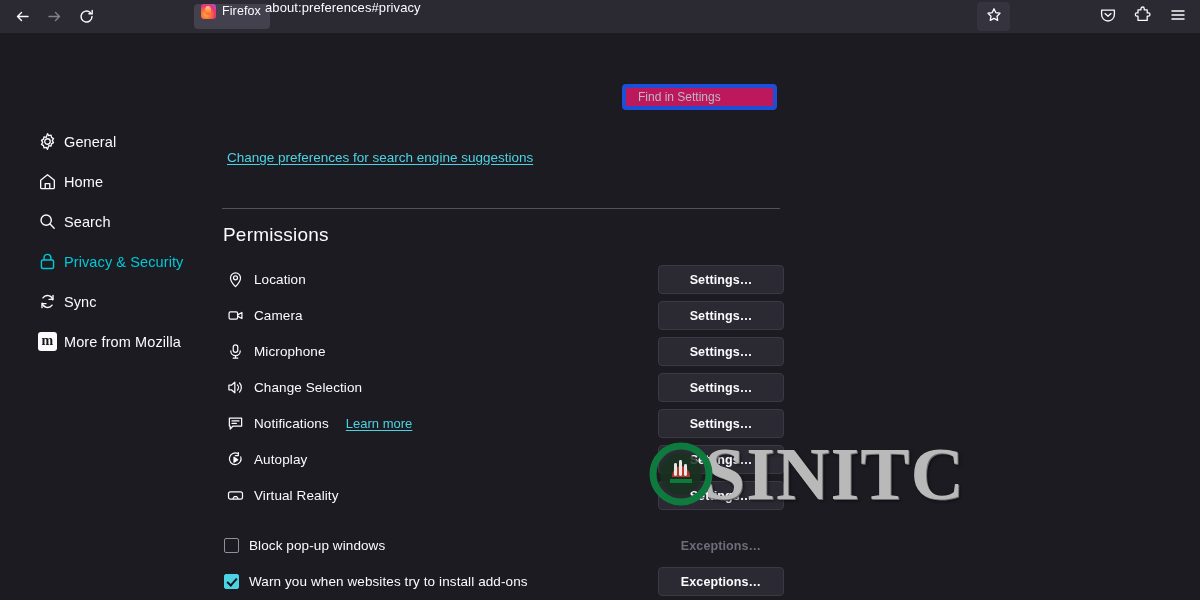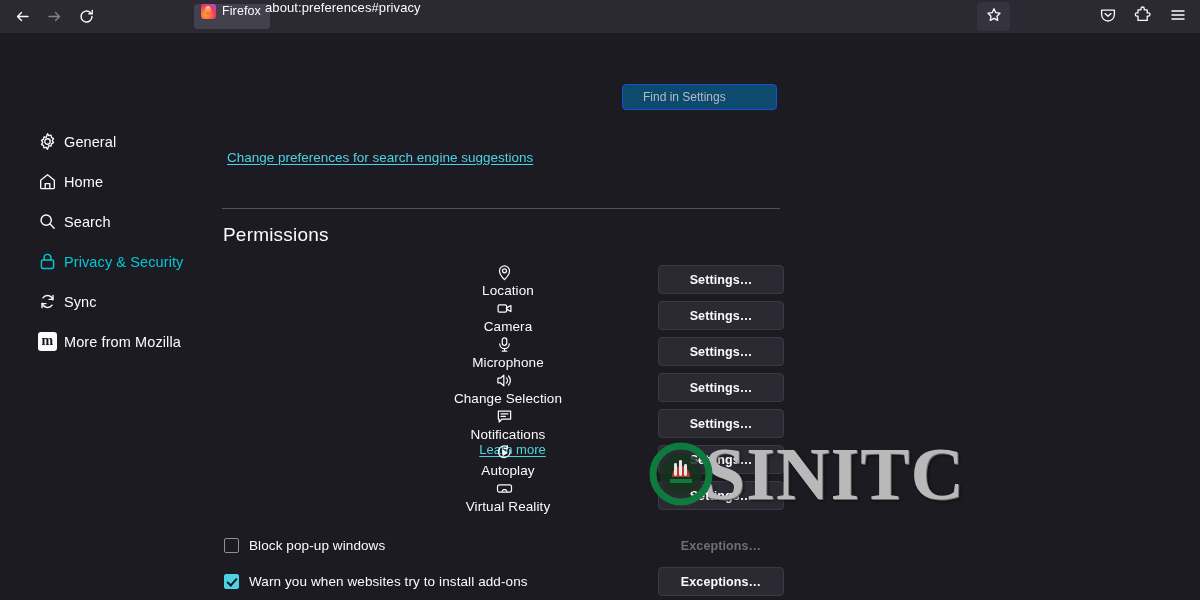--- a/index.html
+++ b/index.html
@@ -67,27 +67,27 @@
     width: 28px; height: 28px;
     display: flex; align-items: center; justify-content: center;
   }
 
   
   .page { position: relative; width: 1200px; height: 567px; background: #1c1b22; }
 
   .searchwrap { position: absolute; left: 622px; top: 51px; }
   .search-input {
     width: 155px; height: 26px;
-    background: #0c4a6e;
-    border: 1px solid #1d4ed8;
+    background: #be185d;
+    border: 4px solid #1d4ed8;
     border-radius: 4px;
     color: #b9b9c3;
     font-family: "Liberation Sans", sans-serif;
     font-size: 12px;
-    padding: 0 20px;
+    padding: 0 12px;
     outline: none;
   }
   .search-input::placeholder { color: #b9b9c3; opacity: 1; }
 
   
   .sidebar { position: absolute; left: 0; top: 95px; width: 215px; }
   .side-item {
     display: flex; align-items: center; gap: 6px;
     height: 27px; margin-bottom: 13px; padding-left: 37px;
     color: #fbfbfe; font-size: 14.5px; letter-spacing: .1px;
@@ -104,21 +104,21 @@
     color: #4cd3e3; font-size: 13.5px; text-decoration: underline;
     text-underline-offset: 2px; cursor: pointer;
   }
   .divider { position: absolute; left: 222px; top: 175px; width: 558px; height: 1px; background: #52525e; }
   .section-title {
     position: absolute; left: 223px; top: 191px;
     color: #fbfbfe; font-size: 19px; font-weight: normal; letter-spacing: .2px;
   }
 
   .rows { position: absolute; left: 224px; top: 228px; width: 560px; }
-  .prow { position: relative; height: 36px; display: flex; align-items: center; flex-direction: column; }
+  .prow { position: relative; height: 36px; display: flex; align-items: center; }
   .prow .pico { width: 22px; height: 22px; display: flex; align-items: center; justify-content: center; flex: none; }
   .prow .plabel { color: #fbfbfe; font-size: 13.5px; margin-left: 8px; letter-spacing: .1px; }
   .prow .learn {
     color: #4cd3e3; font-size: 13px; text-decoration: underline;
     text-underline-offset: 2px; margin-left: 17px; cursor: pointer;
   }
 
   .btn {
     position: absolute; right: 0; top: 4px;
     width: 126px; height: 29px;

